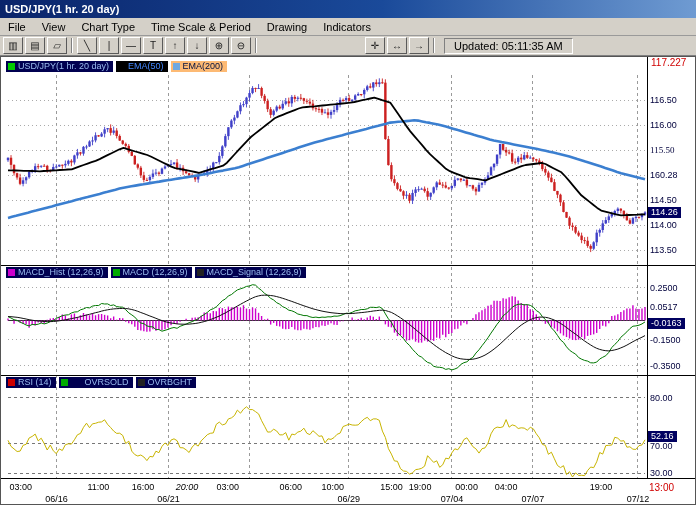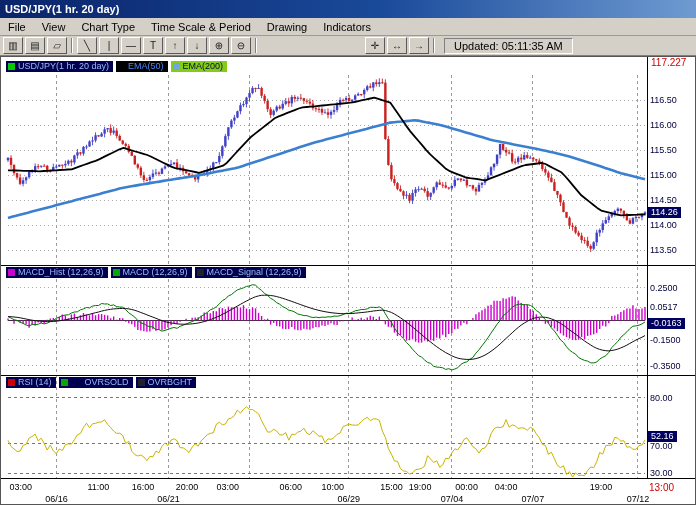--- a/index.html
+++ b/index.html
@@ -746,21 +746,21 @@
     <div class="readout cursor-time">13:00</div>
   <div class="legend" style="top: 5px;">
         <span class="chip" style="background: rgb(0, 0, 80); color: rgb(153, 187, 238);">
           <span class="sw" style="background: rgb(0, 204, 0);"></span>
           <span>USD/JPY(1 hr.  20 day)</span>
         </span>
         <span class="chip" style="background: rgb(0, 0, 0); color: rgb(68, 136, 255);">
           <span class="sw" style="background: rgb(0, 0, 0);"></span>
           <span>EMA(50)</span>
         </span>
-        <span class="chip" style="background: #84cc16; color: rgb(0, 16, 64); text-align: right;">
+        <span class="chip" style="background: #fdba74; color: rgb(0, 16, 64); text-align: right;">
           <span class="sw" style="background: rgb(111, 168, 224);"></span>
           <span>EMA(200)</span>
         </span>
       </div>
       <div class="legend" style="top: 211px;">
         <span class="chip" style="background: rgb(0, 0, 80); color: rgb(153, 187, 238);">
           <span class="sw" style="background: rgb(204, 0, 204);"></span>
           <span>MACD_Hist (12,26,9)</span>
         </span>
         <span class="chip" style="background: rgb(0, 0, 80); color: rgb(153, 187, 238);">
@@ -781,36 +781,36 @@
           <span class="sw" style="background: rgb(0, 170, 0);"></span>
           <span>OVRSOLD</span>
         </span>
         <span class="chip" style="background: rgb(0, 0, 80); color: rgb(153, 187, 238);">
           <span class="sw" style="background: rgb(34, 34, 34);"></span>
           <span>OVRBGHT</span>
         </span>
       </div>
       <div class="axis-label" style="top: 39.0667px;">116.50</div>
       <div class="axis-label" style="top: 64.1333px;">116.00</div>
-      <div class="axis-label" style="top: 89.2px;">115.50</div>
-      <div class="axis-label" style="top: 114.267px;">115.00</div>
+      <div class="axis-label" style="top: 89.2px; font-family: Liberation Serif, serif;">115.50</div>
+      <div class="axis-label" style="top: 114.267px;">160.28</div>
       <div class="axis-label" style="top: 139.333px;">114.50</div>
       <div class="axis-label" style="top: 164.4px;">114.00</div>
       <div class="axis-label" style="top: 189.467px;">113.50</div>
       <div class="axis-label" style="top: 226.934px;">0.2500</div>
       <div class="axis-label" style="top: 246.445px;">0.0517</div>
       <div class="axis-label" style="top: 278.962px;">-0.1500</div>
       <div class="axis-label" style="top: 304.976px;">-0.3500</div>
       <div class="axis-label" style="top: 336.586px;">80.00</div>
       <div class="axis-label" style="top: 385.103px;">70.00</div>
       <div class="axis-label" style="top: 412.448px;">30.00</div>
       <div class="tlabel" style="left: 4.74px; top: 426px;">03:00</div>
       <div class="tlabel" style="left: 82.454px; top: 426px;">11:00</div>
       <div class="tlabel" style="left: 127.044px; top: 426px;">16:00</div>
-      <div class="tlabel" style="left: 170.997px; top: 426px;">20:00</div>
+      <div class="tlabel" style="left: 170.997px; top: 426px; font-style: italic;">20:00</div>
       <div class="tlabel" style="left: 211.765px; top: 426px;">03:00</div>
       <div class="tlabel" style="left: 274.828px; top: 426px;">06:00</div>
       <div class="tlabel" style="left: 316.87px; top: 426px;">10:00</div>
       <div class="tlabel" style="left: 375.474px; top: 426px;">15:00</div>
       <div class="tlabel" style="left: 404.139px; top: 426px;">19:00</div>
       <div class="tlabel" style="left: 450.64px; top: 426px;">00:00</div>
       <div class="tlabel" style="left: 490.134px; top: 426px;">04:00</div>
       <div class="tlabel" style="left: 545.553px; top: 426px; margin-top: 27px;">14:00</div>
       <div class="tlabel" style="left: 585.047px; top: 426px;">19:00</div>
       <div class="tlabel" style="left: 40.412px; top: 438px;">06/16</div>

